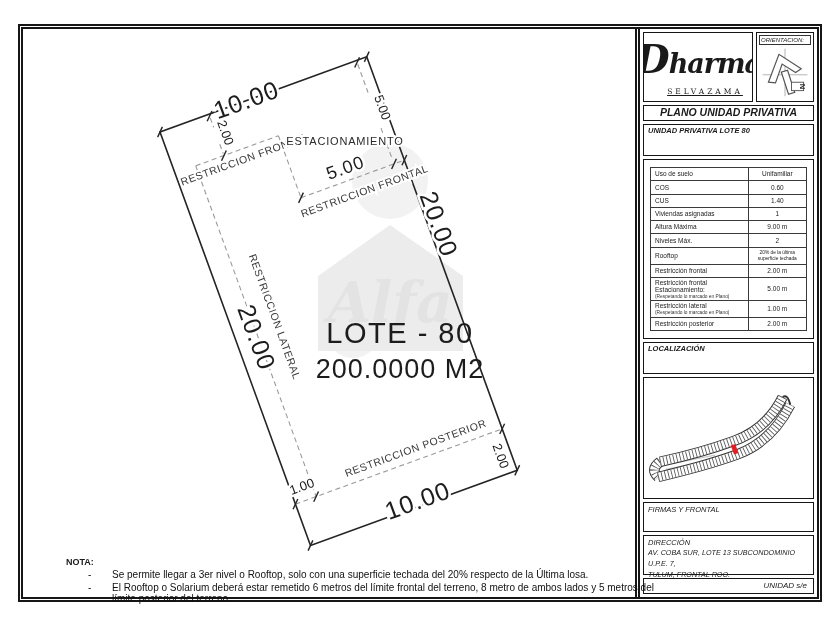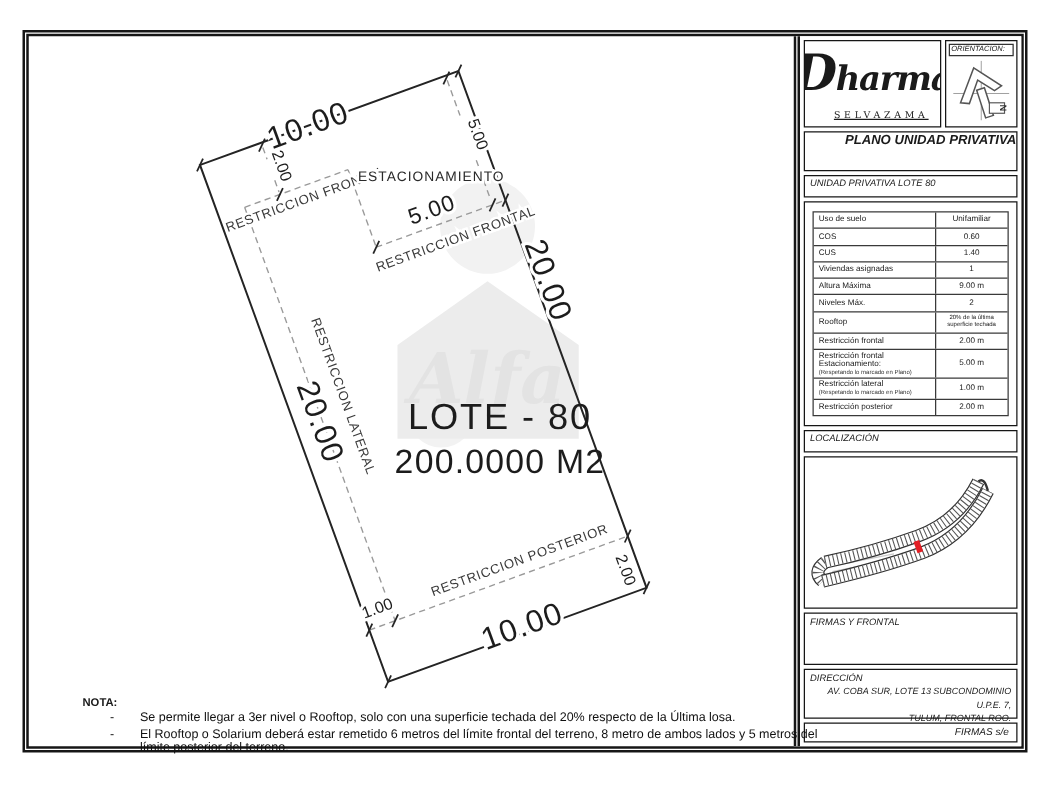--- a/index.html
+++ b/index.html
@@ -31,39 +31,39 @@
   .pbox  { border:1.5px solid #161616; background:#fff; }
   .panel-header { display:flex; gap:3px; height:70px; flex:none; }
   .logo-box { flex:1; display:flex; flex-direction:column; align-items:center; justify-content:center; overflow:hidden; }
   .logo-script { font-family:"DejaVu Serif",serif; font-style:italic; font-weight:bold; font-size:27px; line-height:1; letter-spacing:-1px; }
   .logo-script::first-letter { font-size:40px; }
   .logo-sub { font-family:"DejaVu Serif",serif; font-size:7.5px; letter-spacing:3px; margin-top:8px; padding-left:14px;text-decoration:underline; }
   .orient-box { width:58px; flex:none; display:flex; flex-direction:column; padding:2px; }
   .orient-label { font-size:6px; font-style:italic; border:1px solid #333; padding:0 1px; line-height:8px; flex:none; }
   .orient-box svg { flex:1; width:100%; }
   .bar { font-style:italic; flex:none; overflow:hidden; }
-  .bar-plano { height:32px; font-size:10.5px; font-weight:bold; text-align:right; line-height:13px; }
-  .bar-sm { height:18px; font-size:7.5px; font-weight:normal; line-height:11px; padding-left:4px; }
+  .bar-plano { height:16px; font-size:10.5px; font-weight:bold; text-align:center; line-height:13px; }
+  .bar-sm { height:32px; font-size:7.5px; font-weight:bold; line-height:11px; padding-left:4px; }
   .table-box { height:180px; flex:none; padding:7px 6px; }
   .rtable { border:1px solid #3a3a3a; height:100%; display:flex; flex-direction:column; }
   .trow { flex:1; display:flex; border-top:1px solid #3a3a3a; min-height:0; }
   .trow:first-child { border-top:none; }
   .trow.r-tall { flex:1.8; }
   .trow.r-med  { flex:1.3; }
   .tlabel { flex:1.6; padding:1px 4px; display:flex; flex-direction:column; justify-content:center; font-size:6.5px; line-height:1.15; }
   .tl-main { white-space:pre-line; }
   .tsub { font-size:4.8px; color:#333; }
   .tval { flex:1; border-left:1px solid #3a3a3a; display:flex; align-items:center; justify-content:center; text-align:center; font-size:6.5px; padding:1px; }
   .tval span { white-space:pre-line; line-height:1.2; }
   .tval .vsmall { font-size:4.8px; }
   .map-box { height:122px; flex:none; padding:2px; }
   .map-box svg { width:100%; height:100%; }
   .firmas-box { flex:1; font-size:7.5px; font-style:italic; padding:2px 4px; }
   .direccion-box { height:40px; flex:none; font-style:italic; padding:2px 4px; font-size:7.5px; }
-  .dir-lines { text-align:right; font-size:7.2px; line-height:1.5; margin-top:1px; }
+  .dir-lines { text-align:left; font-size:7.2px; line-height:1.5; margin-top:1px; }
   .escala-box { height:16px; flex:none; font-style:italic; font-size:8px; text-align:right; line-height:11px; padding:1px 6px; }
 
   
   .note { position:absolute; left:43px; top:528px; width:596px; }
   .note-title { font-weight:bold; font-size:9px; }
   .note-item { font-size:10px; padding-left:46px; position:relative; margin-top:2px; color:#111; }
   .note-item::before { content:"-"; position:absolute; left:22px; }
 </style>
 </head>
 <body>
@@ -289,21 +289,21 @@
       </div>
 
       <div class="pbox direccion-box">
         <div>DIRECCIÓN</div>
         <div class="dir-lines">
           <div>AV. COBA SUR, LOTE 13 SUBCONDOMINIO U.P.E. 7,</div>
           <div>TULUM, FRONTAL ROO.</div>
         </div>
       </div>
 
-      <div class="pbox escala-box">FIRMAS s/e</div>
+      <div class="pbox escala-box">UNIDAD s/e</div>
     </div>
 
     <div class="note">
       <div class="note-title">NOTA:</div>
       <div class="note-item">Se permite llegar a 3er nivel o Rooftop, solo con una superficie techada del 20% respecto de la Última losa.</div>
       <div class="note-item">El Rooftop o Solarium deberá estar remetido 6 metros del límite frontal del terreno, 8 metro de ambos lados y 5 metros del límite posterior del terreno.</div>
     </div>
 
   </div>
 </div>

